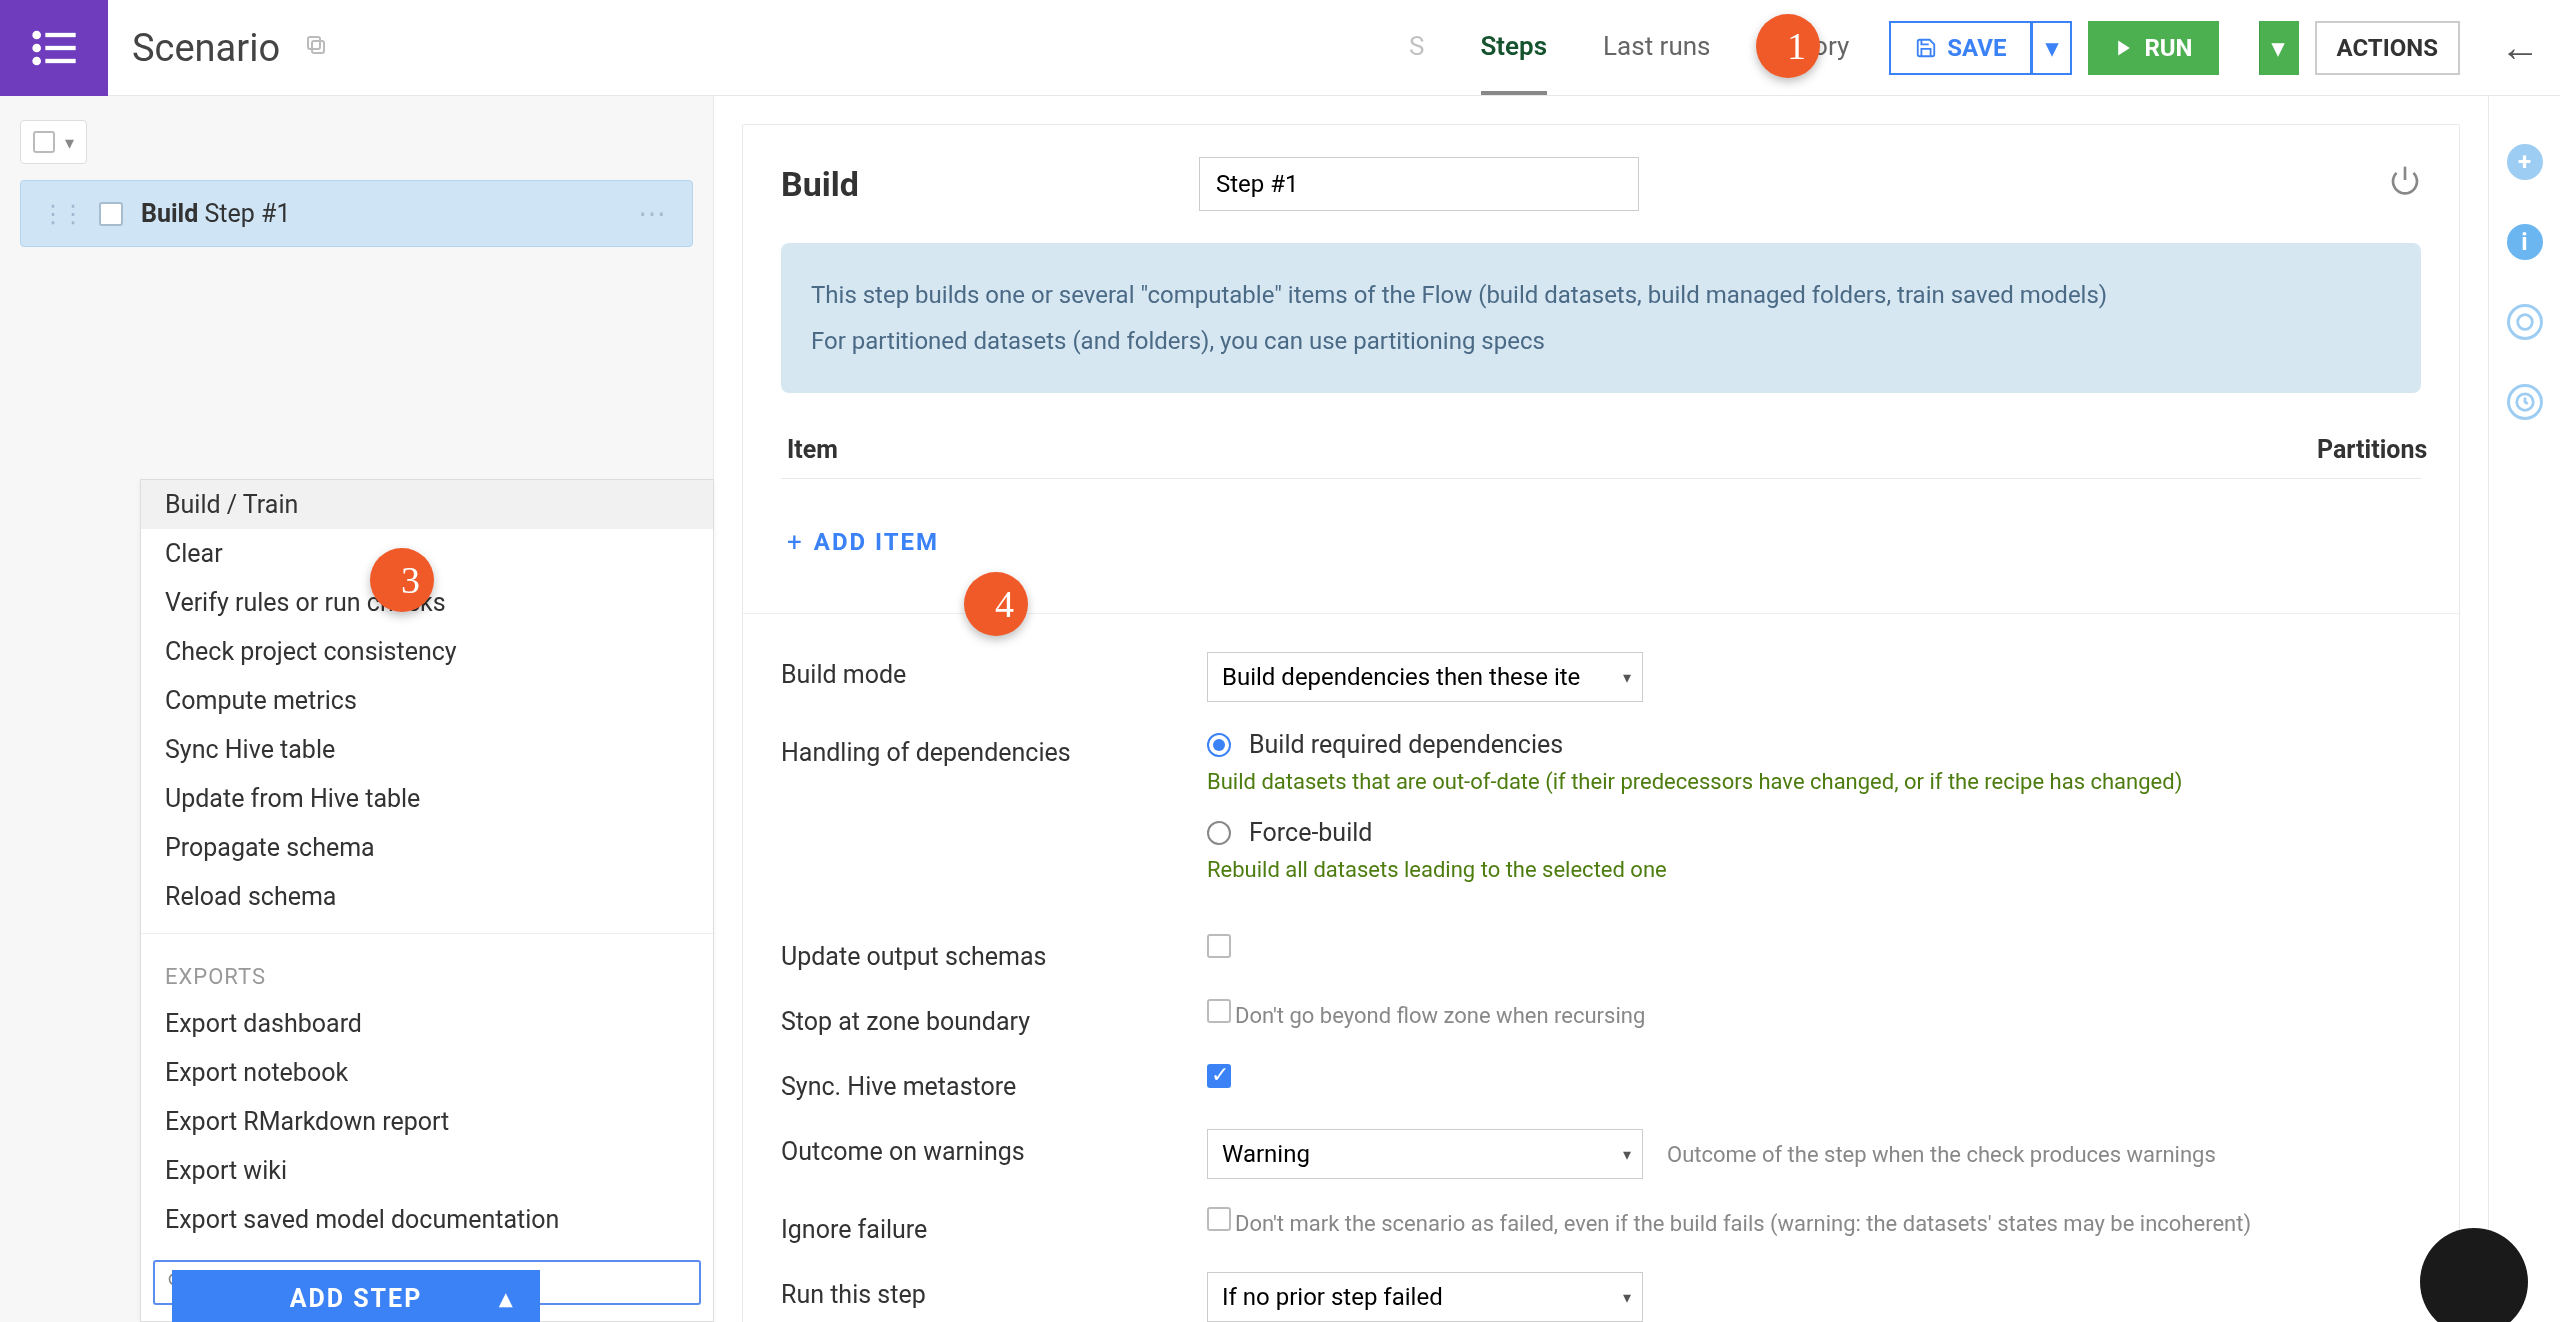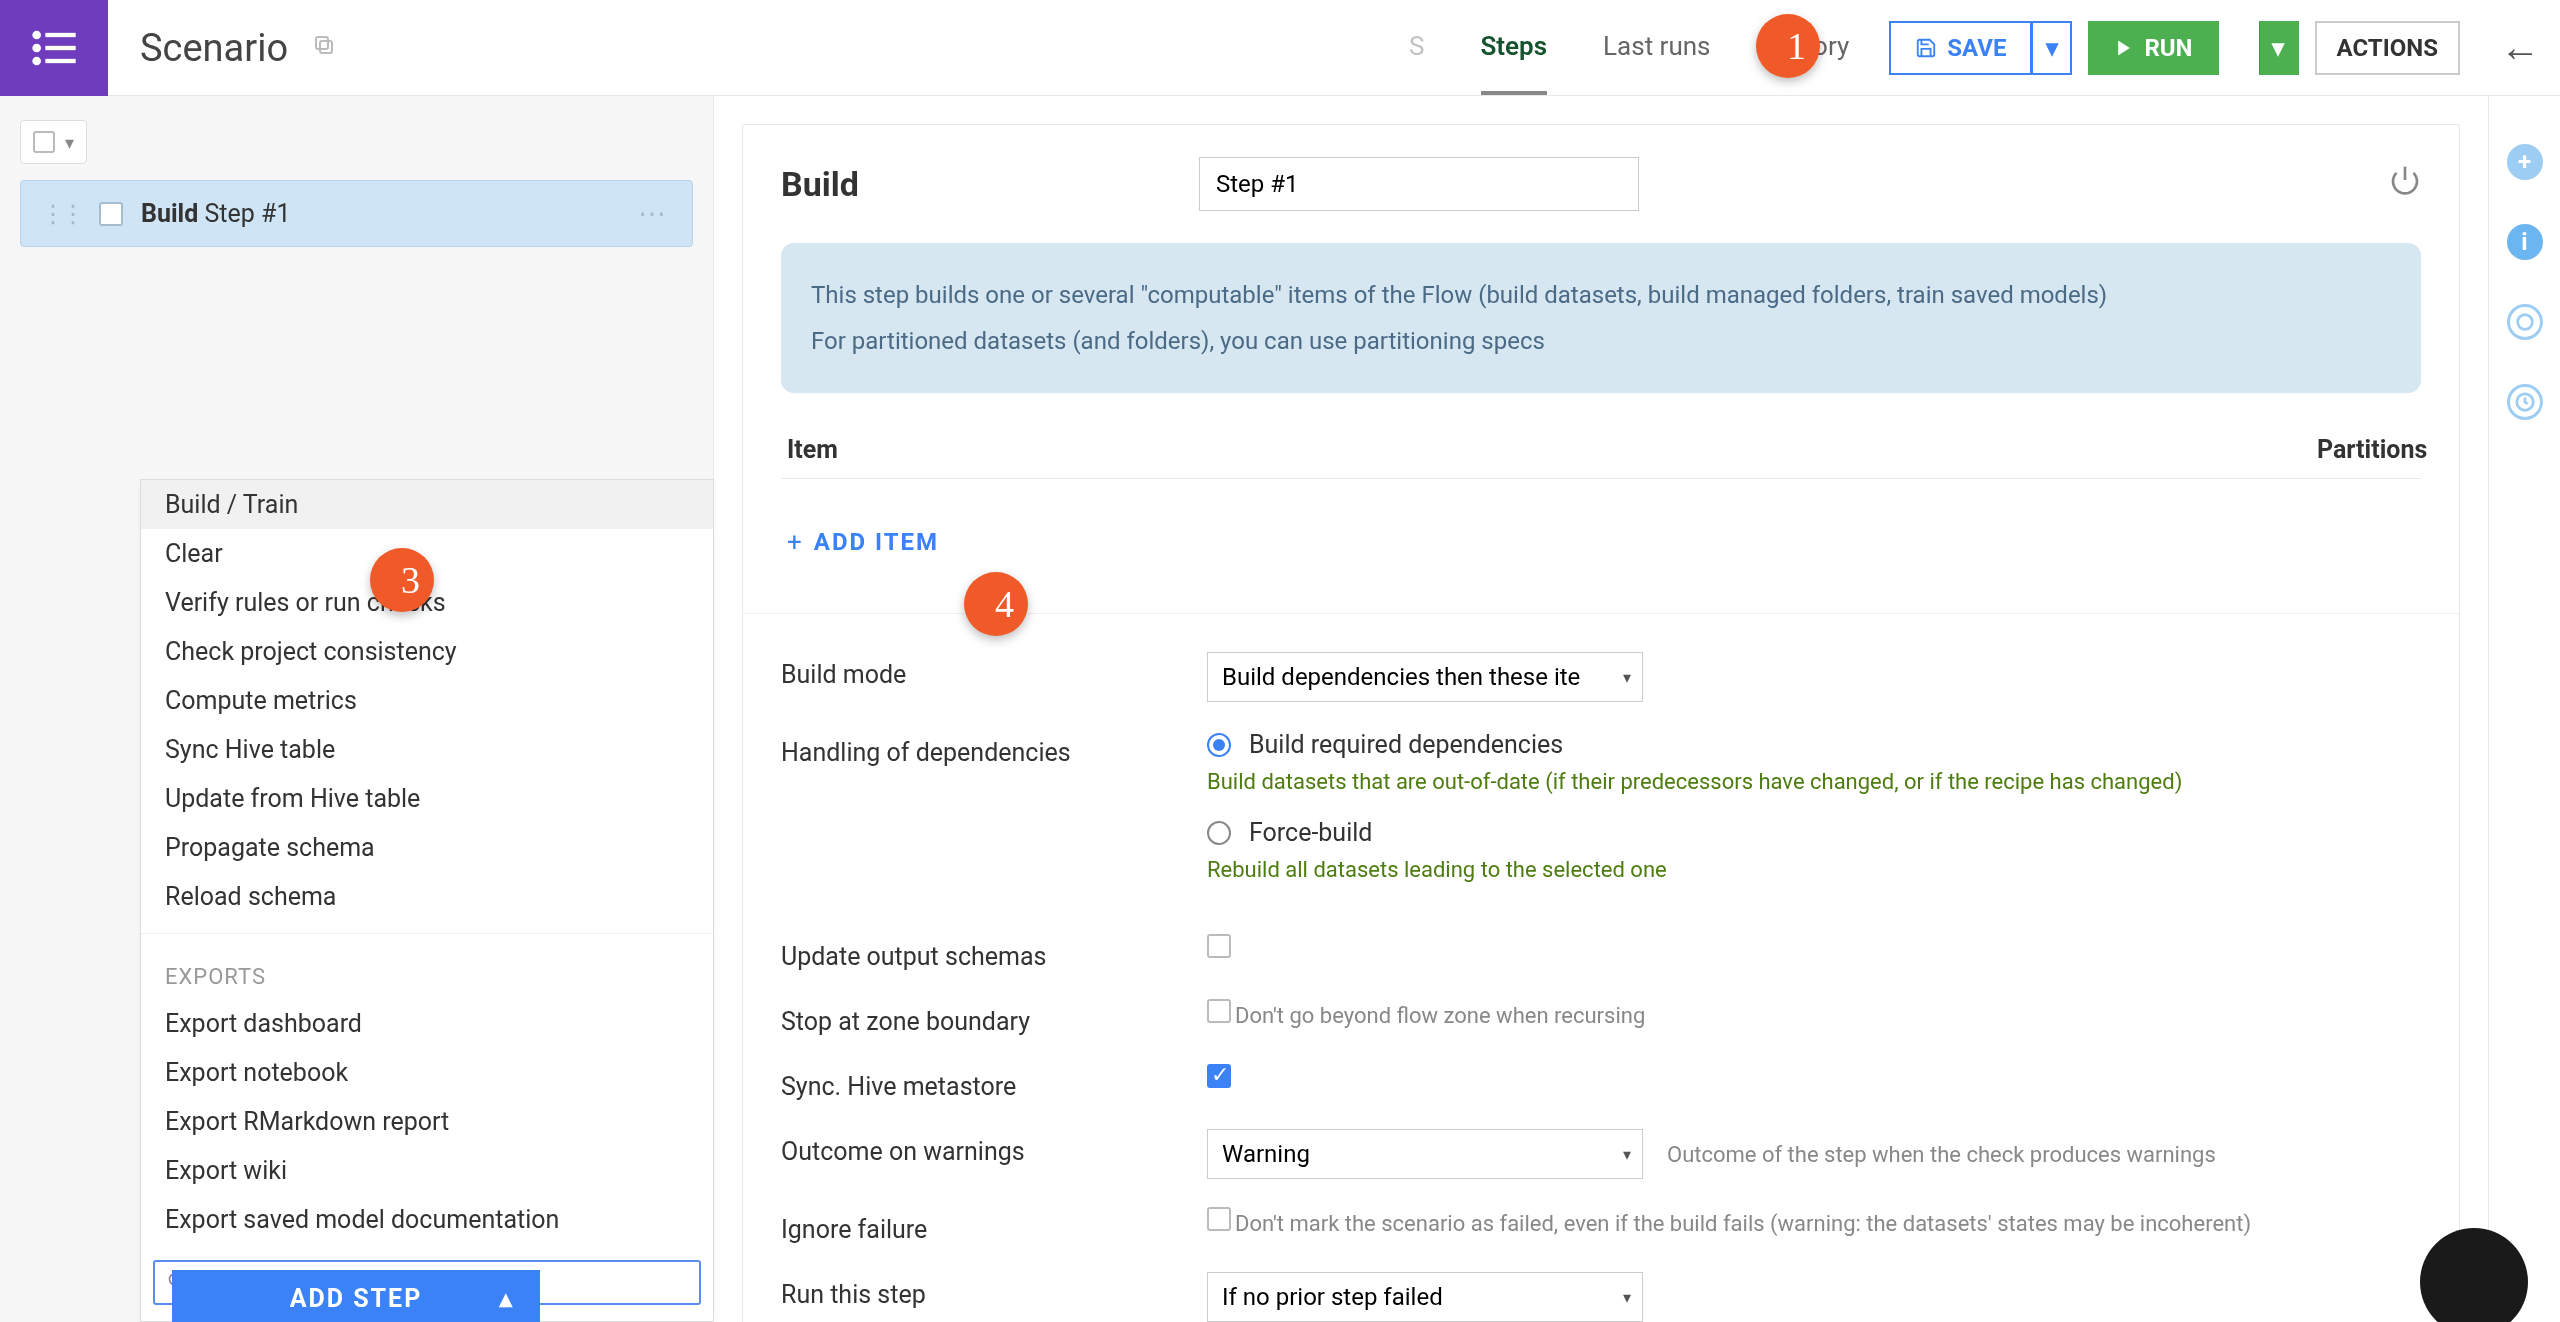--- a/index.html
+++ b/index.html
@@ -1,21 +1,21 @@
 <!DOCTYPE html>
 <html><head>
 <meta charset="utf-8">
 <style>
 * { box-sizing: border-box; margin: 0; padding: 0; font-family: -apple-system, BlinkMacSystemFont, "Segoe UI", Roboto, sans-serif; }
 body { background: #fff; color: #333; position: relative; width: 2560px; height: 1322px; overflow: hidden; transform-origin: top left; }
 
 .topbar { height: 96px; display: flex; align-items: center; border-bottom: 1px solid #e8e8e8; }
 .hamburger { width: 108px; height: 96px; background: #6e3cbc; display: flex; align-items: center; justify-content: center; }
 .hamburger svg { width: 52px; height: 52px; }
-.title-area { padding-left: 32px; display: flex; align-items: center; gap: 24px; flex: 0 0 auto; }
+.title-area { padding-left: 24px; display: flex; align-items: center; gap: 24px; flex: 0 0 auto; }
 .title { font-size: 38px; color: #444; }
 .title-copy { color: #bbb; font-size: 28px; cursor: pointer; }
 .spacer { flex: 1; }
 .tabs { display: flex; gap: 56px; margin-right: 40px; align-items: center; }
 .tab { font-size: 26px; color: #666; padding-bottom: 30px; padding-top: 30px; border-bottom: 4px solid transparent; cursor: pointer; }
 .tab.active { border-bottom-color: #888; color: #14532d; font-weight: 600; }
 .actions-bar { display: flex; gap: 16px; margin-right: 28px; align-items: center; }
 .btn { height: 54px; display: inline-flex; align-items: center; justify-content: center; font-size: 24px; font-weight: 700; border: 2px solid; cursor: pointer; }
 .btn-save { color: #3b82f6; border-color: #3b82f6; background: #fff; padding: 0 24px; }
 .btn-save-group { display: flex; }
@@ -52,21 +52,21 @@
 .add-step-btn { position: absolute; left: 172px; bottom: -4px; width: 368px; height: 56px; background: #3b82f6; color: #fff; border: none; font-size: 25px; font-weight: 700; letter-spacing: 2px; cursor: pointer; display: flex; align-items: center; justify-content: center; gap: 10px; }
 .add-step-btn .caret-up { position: absolute; right: 26px; }
 
 .main-panel { flex: 1; padding: 28px; overflow: auto; }
 .card { background: #fff; border: 1px solid #e8e8e8; border-radius: 2px; padding: 32px 38px; }
 .card-header { display: flex; align-items: center; gap: 340px; margin-bottom: 32px; }
 .card-title { font-size: 34px; font-weight: 700; }
 .card-input { border: 1px solid #ccc; padding: 12px 16px; font-size: 24px; width: 440px; }
 .card-power { margin-left: auto; font-size: 32px; color: #888; }
 
-.info-box { background: #d7e7f2; border-radius: 13px; padding: 24px 30px; font-size: 24px; color: #4a6a86; margin-bottom: 28px; }
+.info-box { background: #d7e7f2; border-radius: 8px; padding: 24px 30px; font-size: 24px; color: #4a6a86; margin-bottom: 28px; }
 .info-box p { margin: 10px 0; line-height: 1.5; }
 
 .items-header { display: flex; padding: 14px 6px; border-bottom: 1px solid #e8e8e8; margin-bottom: 12px; }
 .items-header div { font-size: 25px; font-weight: 700; }
 .items-header .col-item { flex: 0 0 1530px; }
 .add-item { color: #3b82f6; font-size: 24px; font-weight: 700; letter-spacing: 2px; display: inline-flex; align-items: center; gap: 10px; margin: 36px 0 56px 6px; cursor: pointer; }
 .add-item .plus { font-size: 26px; font-weight: 400; }
 
 .form-row { display: flex; align-items: flex-start; padding: 14px 0; gap: 8px; }
 .form-label { width: 418px; font-size: 25px; color: #333; padding-top: 8px; }

